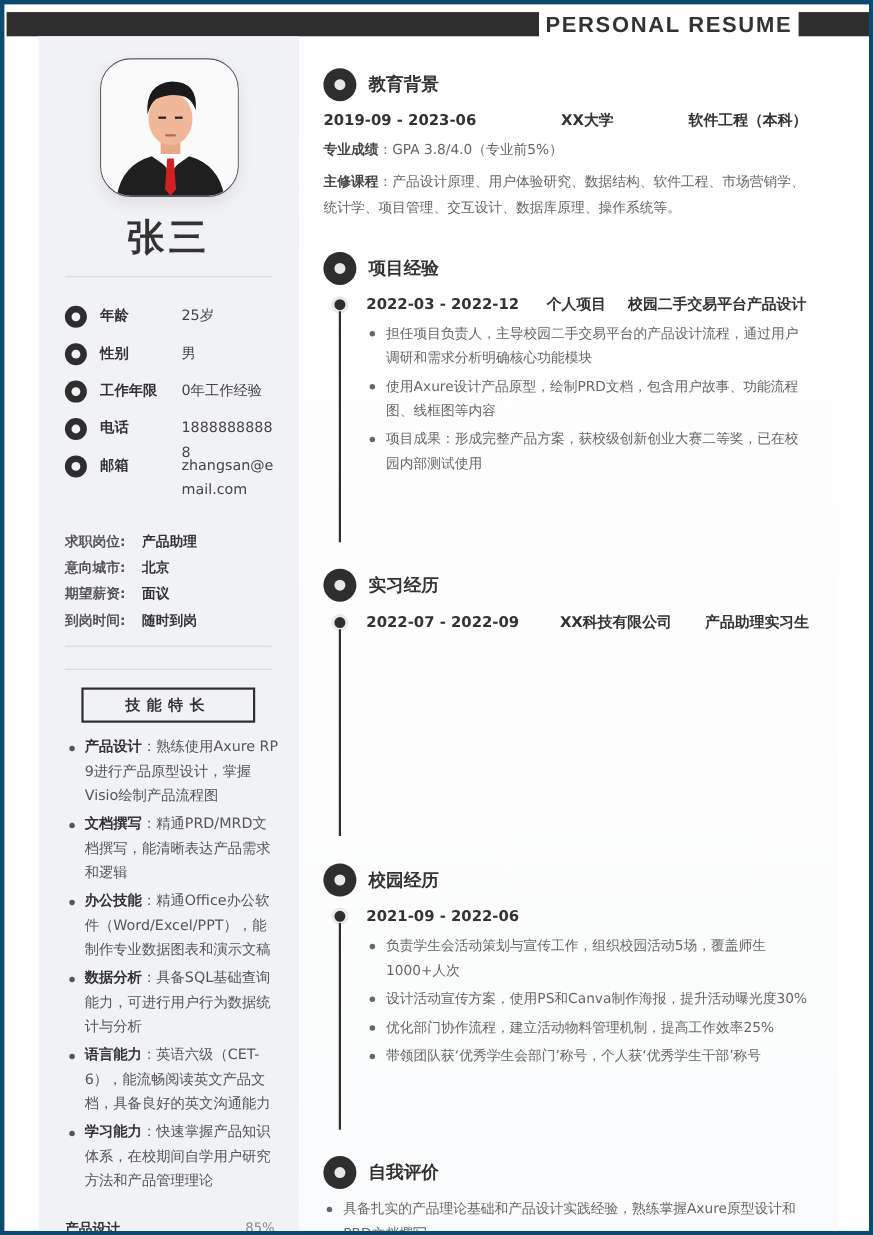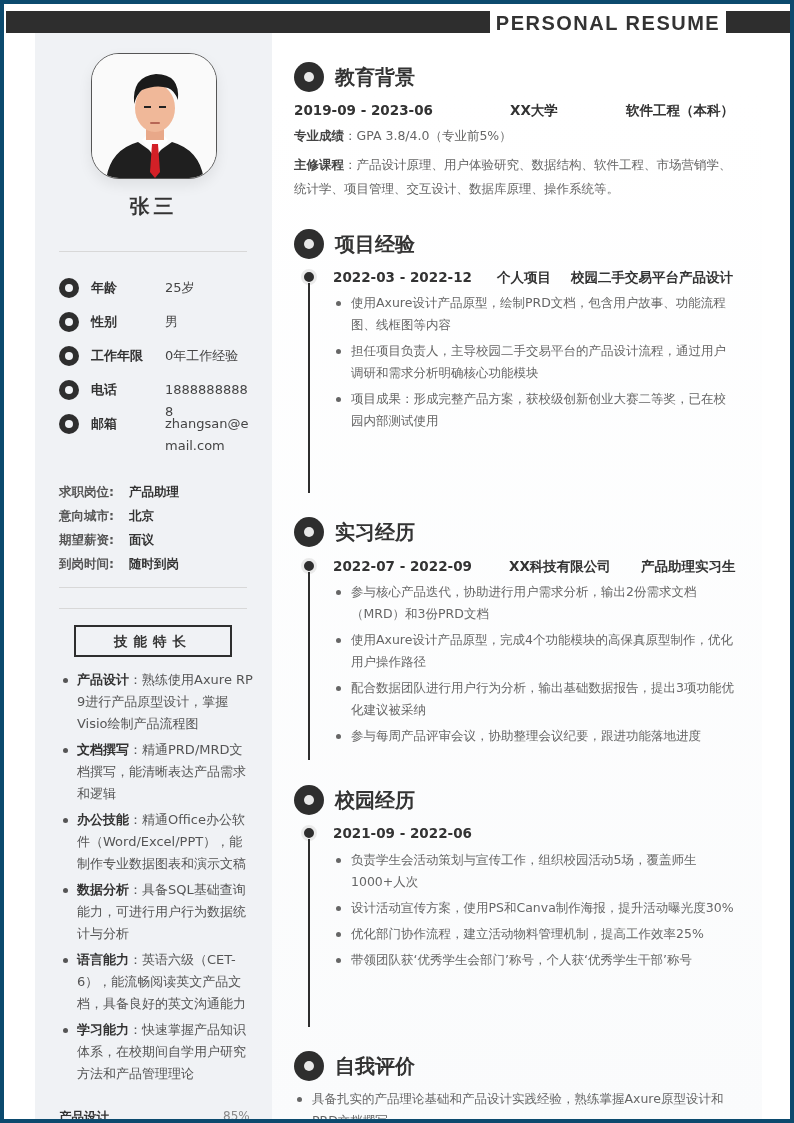--- a/index.html
+++ b/index.html
@@ -9,21 +9,21 @@
   .page { position: absolute; left: 0; top: 0; width: 794px; height: 1123px; border: 4px solid #0c4a6e; background: #fff; overflow: hidden; }
 
   
   .hdr-bar-left { position: absolute; left: 2px; top: 7px; width: 484px; height: 22px; background: #2e2e2e; }
   .hdr-bar-right { position: absolute; left: 722px; top: 7px; width: 70px; height: 22px; background: #2e2e2e; }
   .hdr-title { position: absolute; left: 486px; top: 4px; width: 236px; height: 30px; text-align: center; font-family: "Liberation Sans", sans-serif; font-weight: 700; font-size: 20px; letter-spacing: 1.5px; color: #333; line-height: 30px; }
 
   
   .sidebar { position: absolute; left: 31px; top: 29px; width: 237px; height: 1094px; background: #f0f2f5; }
   .avatar { position: absolute; left: 56px; top: 20px; width: 126px; height: 126px; border-radius: 28px; border: 1.5px solid #555; background: #fafafa; overflow: hidden; box-shadow: 0 6px 14px rgba(0,0,0,0.08); }
-  .name { position: absolute; left: 0; top: 160px; width: 237px; text-align: center; font-size: 20px; font-weight: 700; color: #333; letter-spacing: 4px; }
+  .name { position: absolute; left: 0; top: 160px; width: 237px; text-align: center; font-size: 34px; font-weight: 700; color: #333; letter-spacing: 4px; }
   .hr { position: absolute; left: 24px; width: 188px; height: 1px; background: #d8d8d8; }
 
   .info-row { position: absolute; left: 24px; width: 200px; font-size: 13px; line-height: 22px; }
   .info-dot { position: absolute; left: 0; top: 1px; width: 20px; height: 20px; border-radius: 50%; background: #2e2e2e; }
   .info-dot::after { content: ""; position: absolute; left: 6px; top: 6px; width: 8px; height: 8px; border-radius: 50%; background: #f0f2f5; }
   .info-label { position: absolute; left: 32px; top: 0; font-weight: 700; color: #333; }
   .info-value { position: absolute; left: 106px; top: 0; width: 88px; color: #444; word-break: break-all; }
 
   .job-row { position: absolute; left: 24px; font-size: 12.5px; line-height: 20px; }
   .job-label { color: #555; display: inline-block; width: 70px; font-weight: 700; }
@@ -39,21 +39,21 @@
   .bar-label { position: absolute; left: 24px; top: 1076px; font-size: 12.5px; font-weight: 700; color: #333; }
   .bar-pct { position: absolute; left: 188px; top: 1076px; font-size: 12px; color: #888; text-align: right; }
 
   
   .main { position: absolute; left: 268px; top: 29px; width: 490px; height: 1094px; }
   .main-bg { position: absolute; left: 0; top: 60px; width: 490px; height: 1034px; background: linear-gradient(#ffffff, #fafbfc); }
 
   .sec-head { position: absolute; left: 22px; height: 32px; }
   .sec-icon { position: absolute; left: 0; top: 0; width: 30px; height: 30px; border-radius: 50%; background: #2e2e2e; }
   .sec-icon::after { content: ""; position: absolute; left: 10px; top: 10px; width: 10px; height: 10px; border-radius: 50%; background: #e8e8e8; }
-  .sec-title { position: absolute; left: 41px; top: 2px; font-size: 20px; font-weight: 700; color: #333; white-space: nowrap; line-height: 26px; }
+  .sec-title { position: absolute; left: 41px; top: 2px; font-size: 16px; font-weight: 700; color: #333; white-space: nowrap; line-height: 26px; }
 
   .edu-row { position: absolute; left: 22px; font-size: 13.5px; font-weight: 700; color: #333; line-height: 20px; white-space: nowrap; }
   .edu-line { position: absolute; left: 22px; width: 440px; font-size: 12.5px; line-height: 23px; color: #666; }
   .edu-line b { color: #444; font-family: Liberation Serif, serif; }
 
   .tl-dot { position: absolute; left: 29px; width: 16px; height: 16px; border-radius: 50%; background: #2e2e2e; border: 3px solid #eaeaea; }
   .tl-line { position: absolute; left: 36px; width: 2px; background: #2e2e2e; }
   .tl-head { position: absolute; left: 61px; font-size: 13.5px; font-weight: 700; color: #333; line-height: 20px; white-space: nowrap; }
   .tl-list { position: absolute; left: 61px; width: 405px; list-style: none; }
   .tl-list li { position: relative; padding-left: 18px; font-size: 12.5px; line-height: 22px; color: #666; margin-bottom: 4px; }
@@ -179,42 +179,36 @@
       <span class="sec-title">项目经验</span>
     </div>
     <div class="tl-dot" style="top:236px;"></div>
     <div class="tl-line" style="top:250px;height:210px;"></div>
     <div class="tl-head" style="top:234px;">
       <span>2022-03 - 2022-12</span>
       <span style="position:absolute;left:164px;">个人项目</span>
       <span style="position:absolute;left:238px;">校园二手交易平台产品设计</span>
     </div>
     <ul class="tl-list" style="top:259px;">
+      <li>担任项目负责人，主导校园二手交易平台的产品设计流程，通过用户调研和需求分析明确核心功能模块</li>
       <li>使用Axure设计产品原型，绘制PRD文档，包含用户故事、功能流程图、线框图等内容</li>
-      <li>担任项目负责人，主导校园二手交易平台的产品设计流程，通过用户调研和需求分析明确核心功能模块</li>
       <li>项目成果：形成完整产品方案，获校级创新创业大赛二等奖，已在校园内部测试使用</li>
     </ul>
 
     <div class="sec-head" style="top:484px;">
       <span class="sec-icon"></span>
       <span class="sec-title">实习经历</span>
     </div>
     <div class="tl-dot" style="top:525px;"></div>
     <div class="tl-line" style="top:539px;height:188px;"></div>
     <div class="tl-head" style="top:523px;">
       <span>2022-07 - 2022-09</span>
       <span style="position:absolute;left:176px;">XX科技有限公司</span>
       <span style="position:absolute;left:308px;">产品助理实习生</span>
     </div>
-    <ul class="tl-list" style="top:548px;">
-      <li>参与核心产品迭代，协助进行用户需求分析，输出2份需求文档（MRD）和3份PRD文档</li>
-      <li>使用Axure设计产品原型，完成4个功能模块的高保真原型制作，优化用户操作路径</li>
-      <li>配合数据团队进行用户行为分析，输出基础数据报告，提出3项功能优化建议被采纳</li>
-      <li>参与每周产品评审会议，协助整理会议纪要，跟进功能落地进度</li>
-    </ul>
 
     <div class="sec-head" style="top:752px;">
       <span class="sec-icon"></span>
       <span class="sec-title">校园经历</span>
     </div>
     <div class="tl-dot" style="top:792px;"></div>
     <div class="tl-line" style="top:806px;height:188px;"></div>
     <div class="tl-head" style="top:790px;">
       <span>2021-09 - 2022-06</span>
     </div>

